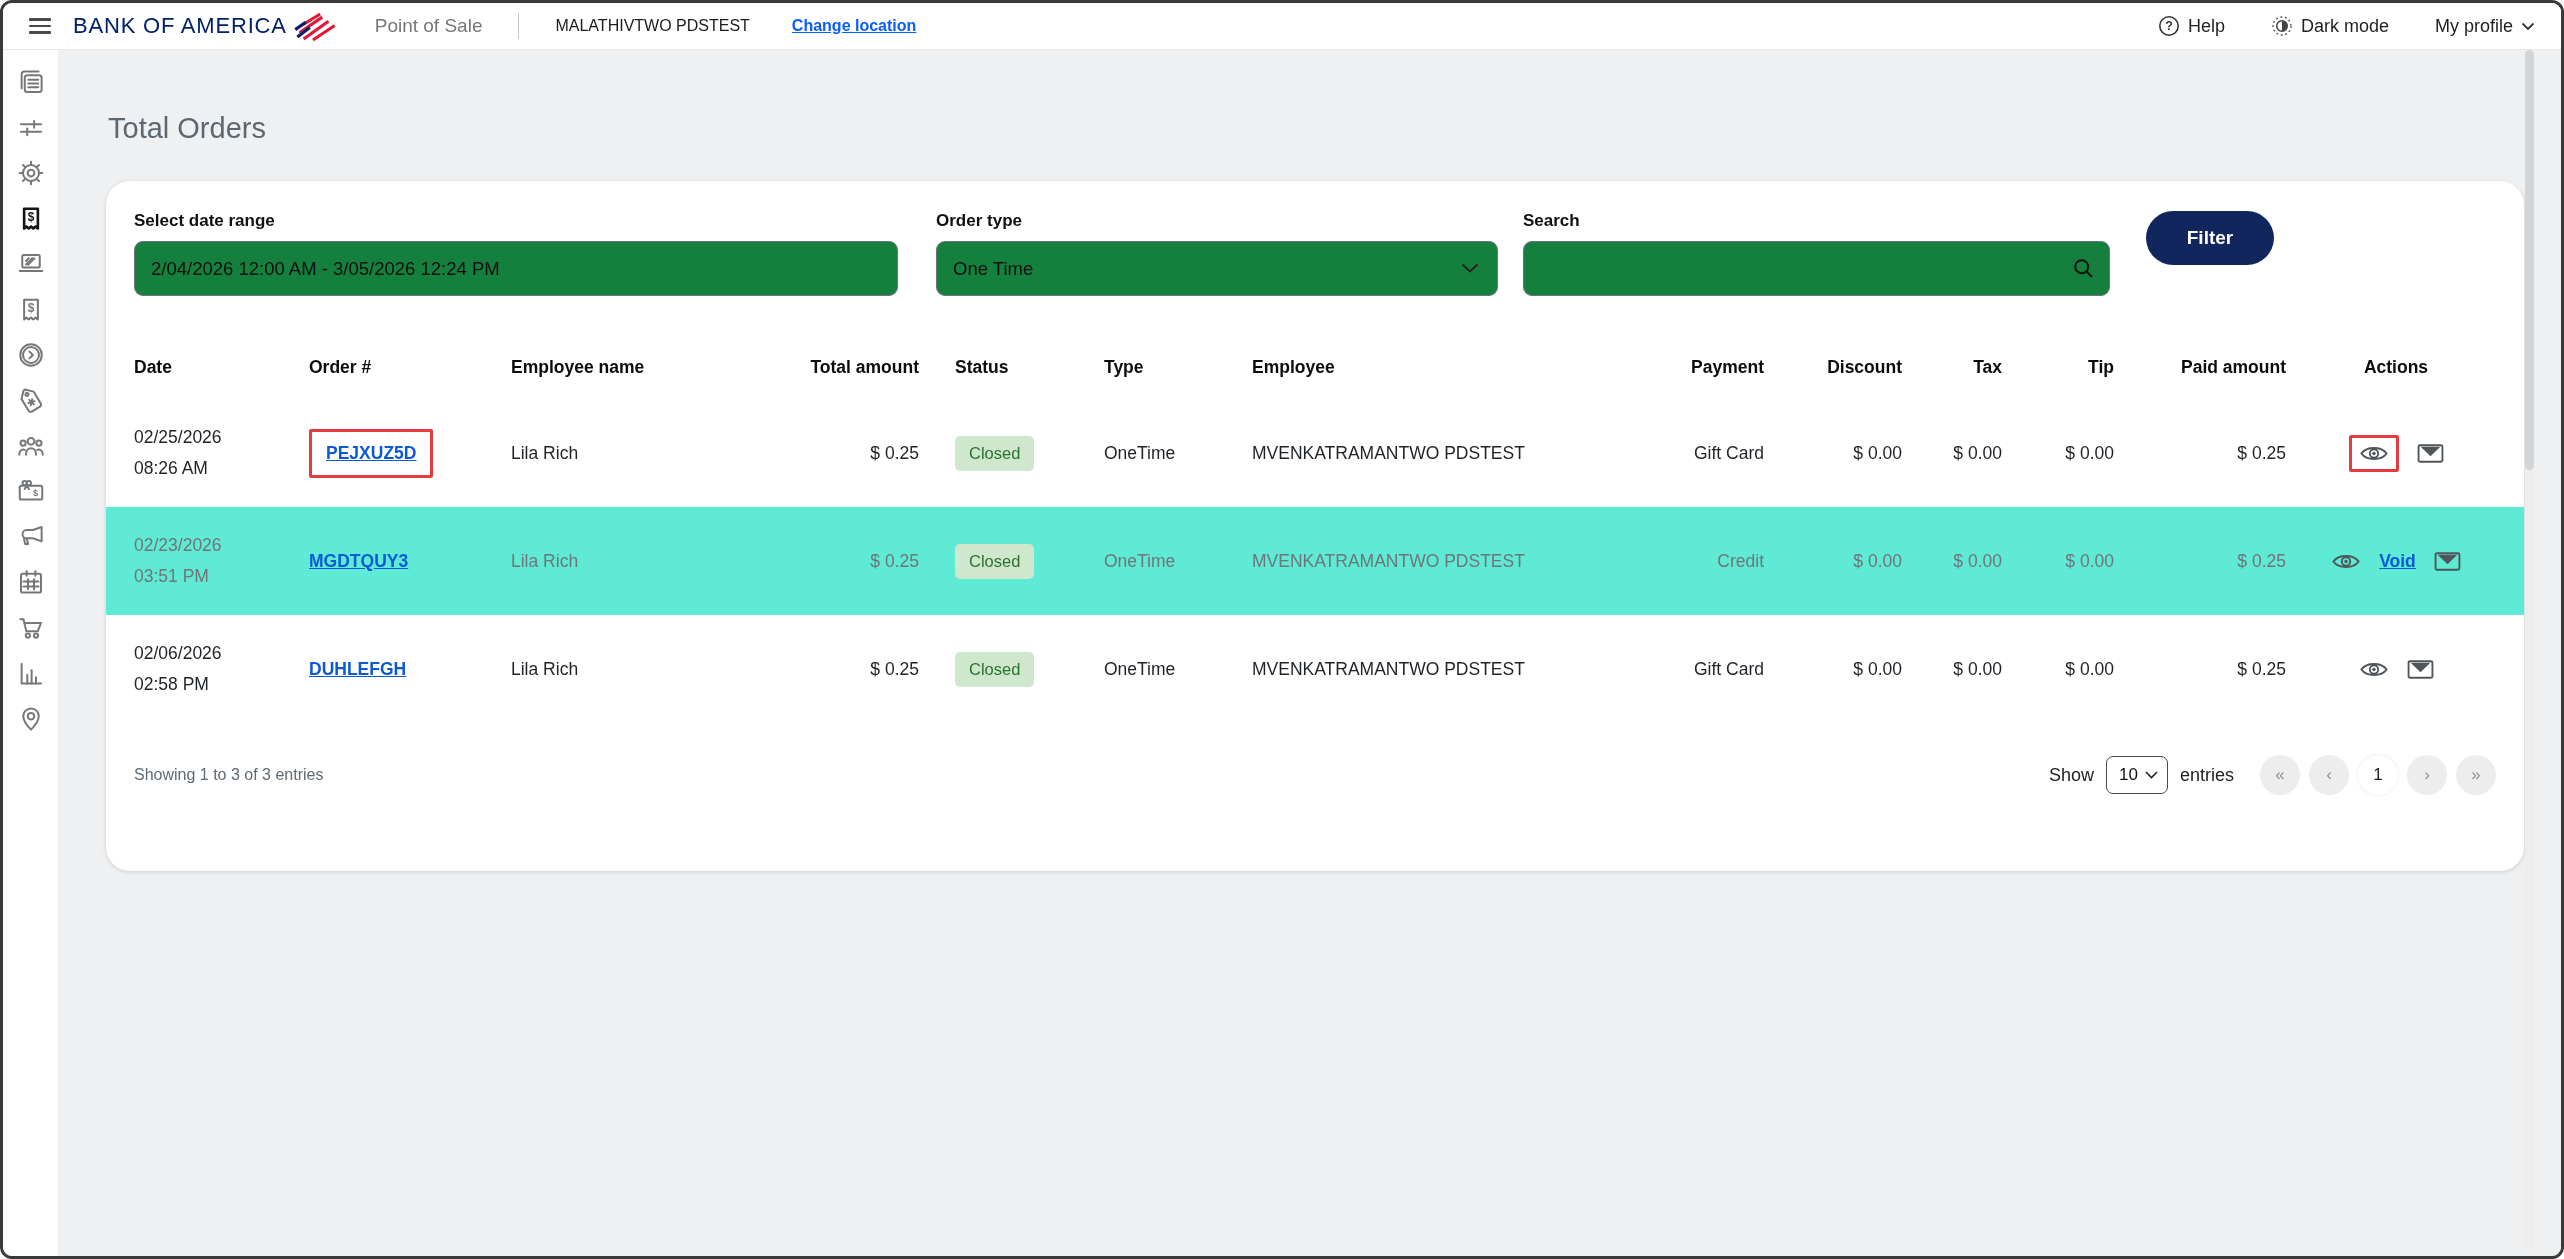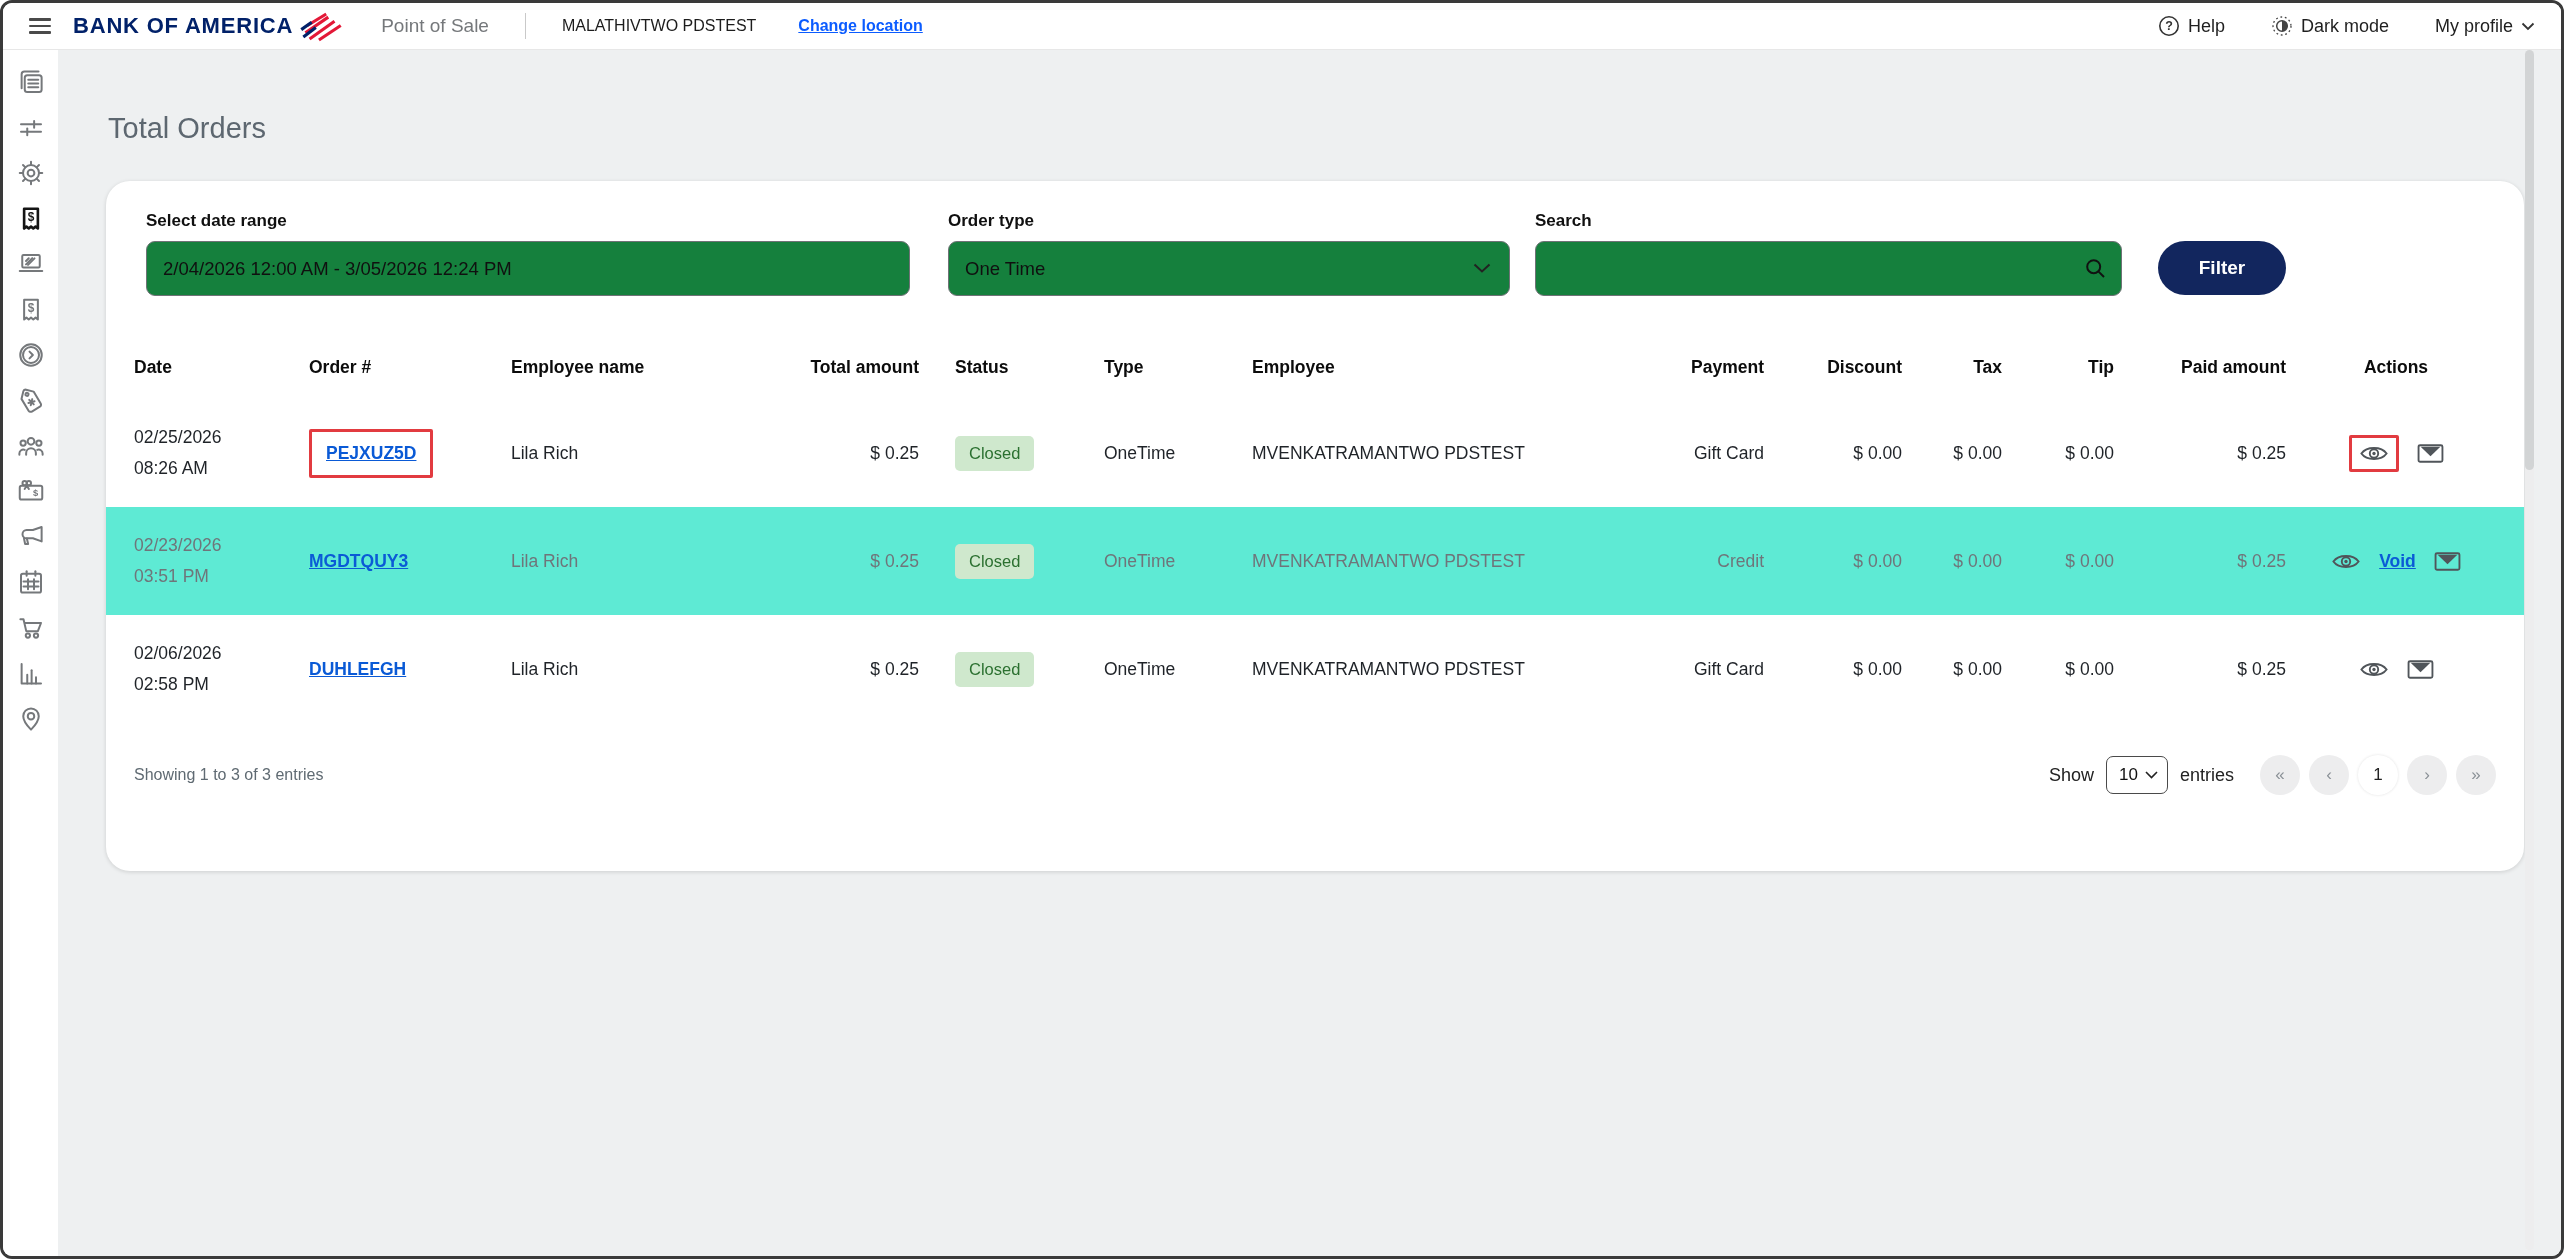--- a/index.html
+++ b/index.html
@@ -6,21 +6,21 @@
   body { background:#ffffff; font-family:"Liberation Sans","DejaVu Sans",sans-serif; }
   .window { position:relative; width:2564px; height:1259px; background:#eef0f1;
             border:3px solid #3a3a3a; border-radius:12px; overflow:hidden; }
 
   
   .topbar { position:absolute; top:0; left:0; right:0; height:47px; background:#fff;
             display:flex; align-items:center; padding:0 26px; border-bottom:1px solid #e7e7e7; z-index:5; }
   .hamburger { width:22px; height:16px; display:flex; flex-direction:column; justify-content:space-between; cursor:pointer; }
   .hamburger span { display:block; height:2.6px; background:#4a4a4a; border-radius:1px; }
   .brand { display:flex; align-items:center; gap:6px; margin-left:22px; }
-  .brand-name { font-size:22px; font-weight:700; letter-spacing:0.8px; color:#012169; }
+  .brand-name { font-size:22px; font-weight:400; letter-spacing:0.8px; color:#012169; }
   .app-name { margin-left:38px; font-size:19px; color:#75787b; }
   .vdiv { width:1px; height:26px; background:#c9c9c9; margin:0 36px; }
   .loc-name { font-size:16px; color:#1c1c1c; font-weight:500; }
   .chg-loc { margin-left:42px; font-size:16px; font-weight:700; color:#0B5CFF; text-decoration:underline; cursor:pointer; }
   .topbar-right { margin-left:auto; display:flex; align-items:center; gap:46px; }
   .top-item { display:flex; align-items:center; gap:8px; font-size:18px; color:#1f1f1f; cursor:pointer; }
 
   
   .sidebar { position:absolute; top:47px; left:0; bottom:0; width:55px; background:#fff;
              display:flex; flex-direction:column; align-items:center; padding-top:17px; gap:15.5px; z-index:4; }
@@ -31,21 +31,21 @@
   .side-item.active svg { stroke-width:2.1; }
   .side-item svg text { stroke:none; fill:currentColor; }
 
   
   .main { position:absolute; left:55px; top:47px; right:0; bottom:0; background:#eef0f1; }
   .page-title { position:absolute; left:50px; top:62px; font-size:29px; color:#5d6770; }
   .card { position:absolute; left:48px; top:131px; width:2418px; height:690px; background:#fff;
           border-radius:24px; box-shadow:0 1px 4px rgba(0,0,0,0.14); padding:30px 28px 0 28px; }
 
   
-  .filters { display:flex; align-items:flex-end;margin-left:12px; }
+  .filters { display:flex; align-items:flex-start; }
   .fgroup { display:flex; flex-direction:column; }
   .flabel { font-size:17px; font-weight:700; color:#101010; margin-bottom:10px; }
   .finput { height:55px; border:1.5px solid #6f7276; border-radius:9px; background:#15803d;
             font-size:18.5px; color:#101010; padding:0 16px; font-family:inherit; width:100%; }
   .g-date { width:764px; }
   .g-type { width:562px; margin-left:38px; }
   .g-search { width:587px; margin-left:25px; }
   .selectbox { position:relative; display:flex; align-items:center; cursor:pointer; }
   .selectbox .chev { position:absolute; right:18px; }
   .searchwrap { position:relative; }

